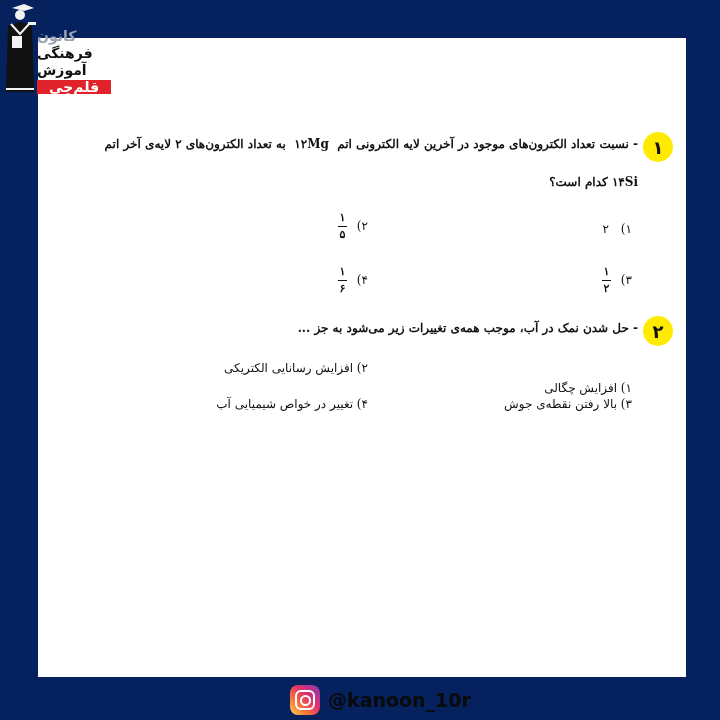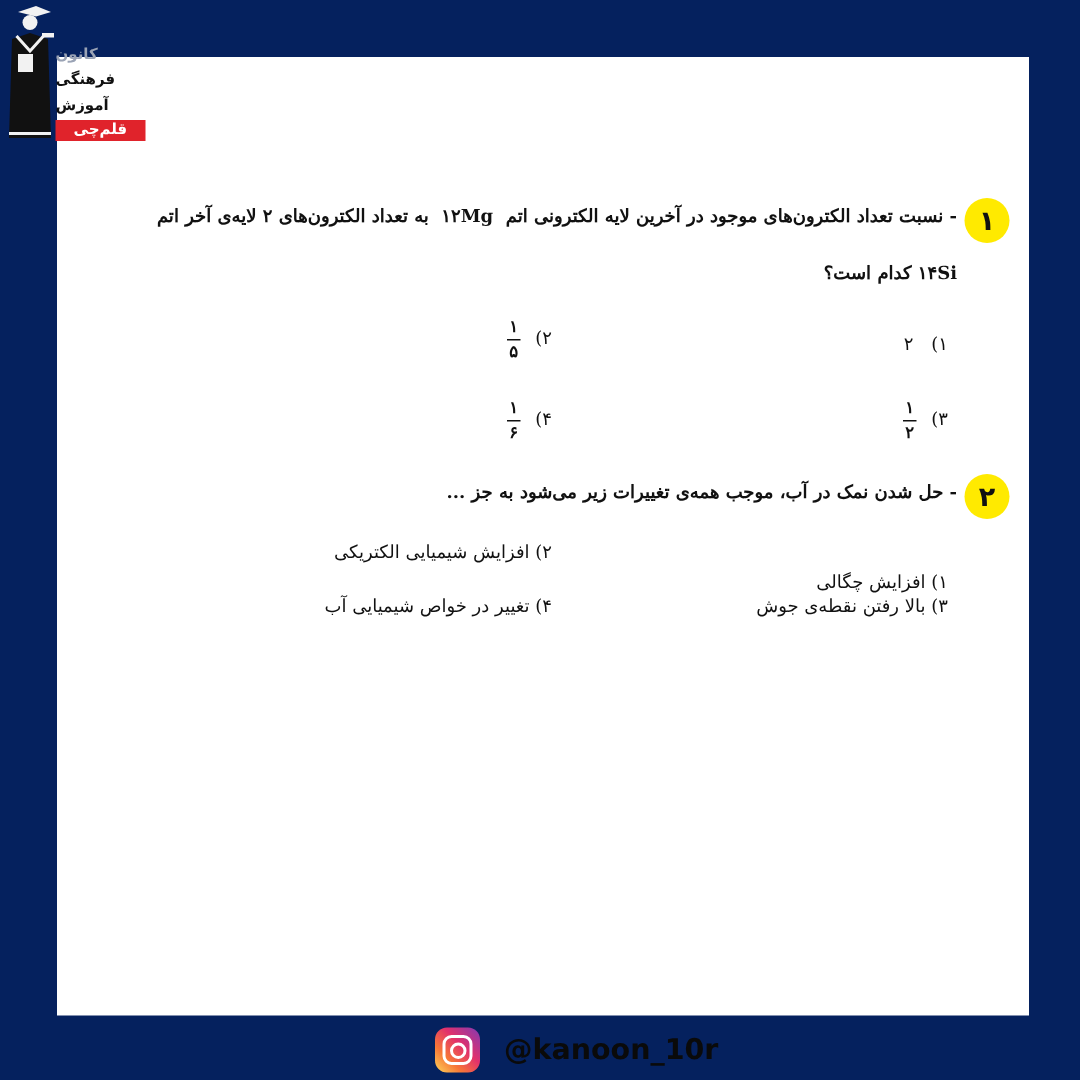--- a/index.html
+++ b/index.html
@@ -19,21 +19,21 @@
       position: absolute; left: 0; top: 0; width: 66px; height: 100px;
     }
     .logo-figure {
       position: absolute; left: 0; top: 0; width: 36px; height: 96px;
       background: #05215e;
     }
     .logo-text-block {
       position: absolute; left: 37px; top: 28px; width: 29px;
       display: flex; flex-direction: column; align-items: flex-end;
       font-family: "DejaVu Sans", sans-serif; font-weight: bold;
-      font-size: 10px; line-height: 17px; direction: rtl;
+      font-size: 14px; line-height: 17px; direction: rtl;
     }
     .logo-line { color: #111; white-space: nowrap; }
     .logo-line.light { color: #9aa3b5; }
     .logo-line.red { background: #e0232b; color: #fff; padding: 0 12px; line-height: 14px; margin-top: 1px; }
 
     .q {
       position: absolute; direction: rtl;
       font-weight: bold; font-size: 12px; color: #111;
       white-space: nowrap;
     }
@@ -50,21 +50,21 @@
     .frac {
       display: inline-flex; flex-direction: column; align-items: center;
       vertical-align: middle; font-size: 11px; line-height: 12px; font-weight: bold;
       margin-right: 6px;
     }
     .frac .bar { width: 9px; border-top: 1px solid #111; margin: 2px 0; }
     .underline { }
 
     .footer {
       position: absolute; left: 290px; top: 684px; height: 32px;
-      display: flex; align-items: center; gap: 16px;
+      display: flex; align-items: center; gap: 8px;
     }
     .ig-icon {
       width: 30px; height: 30px; border-radius: 8px;
       background: linear-gradient(45deg, #fdd65a 0%, #f77737 30%, #e1306c 60%, #833ab4 100%);
       position: relative;
     }
     .ig-icon::before {
       content: ""; position: absolute; left: 5px; top: 5px; width: 16px; height: 16px;
       border: 2.5px solid #fff; border-radius: 6px;
     }
@@ -144,21 +144,21 @@
 <div class="q" style="right:82px; top:321px;">
   <span>- حل شدن نمک در آب، موجب همه‌ی تغییرات زیر می‌شود </span><span class="underline">به جز</span><span> ...</span>
 </div>
 
 <div class="opt" style="right:88px; top:361px;margin-top:20px;">
   <span>۱)</span>
   <span>افزایش چگالی</span>
 </div>
 <div class="opt" style="right:352px; top:361px;">
   <span>۲)</span>
-  <span>افزایش شیمیایی الکتریکی</span>
+  <span>افزایش رسانایی الکتریکی</span>
 </div>
 <div class="opt" style="right:88px; top:397px;">
   <span>۳)</span>
   <span>بالا رفتن نقطه‌ی جوش</span>
 </div>
 <div class="opt" style="right:352px; top:397px;">
   <span>۴)</span>
   <span>تغییر در خواص شیمیایی آب</span>
 </div>
 

